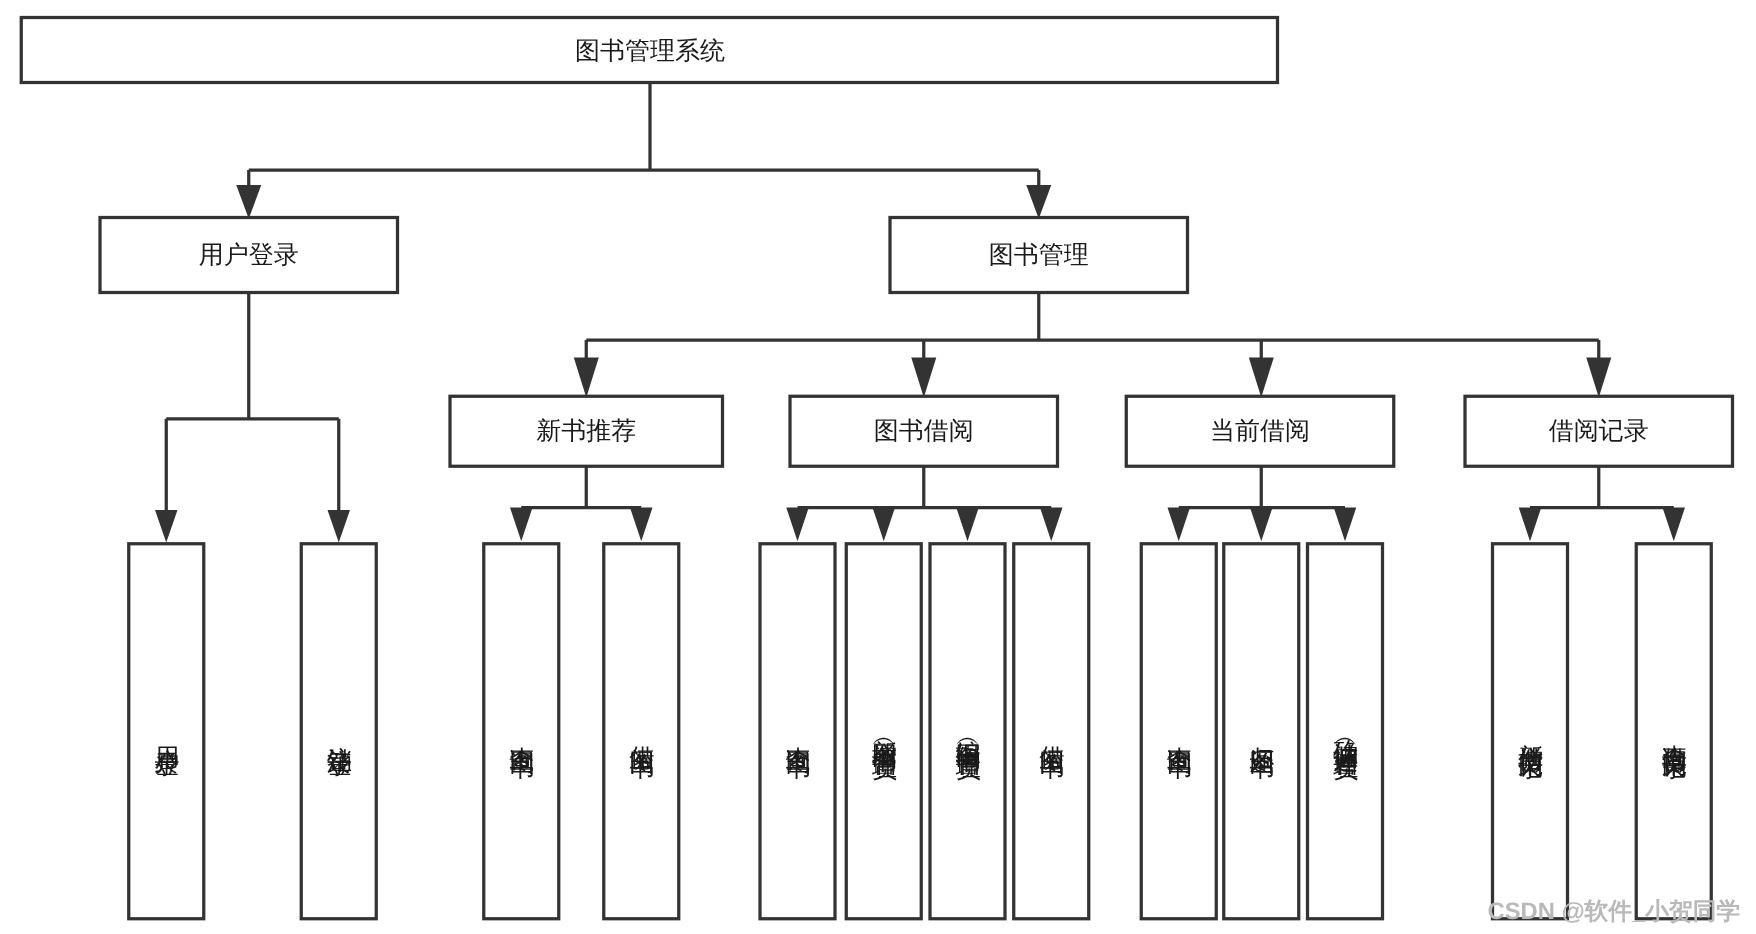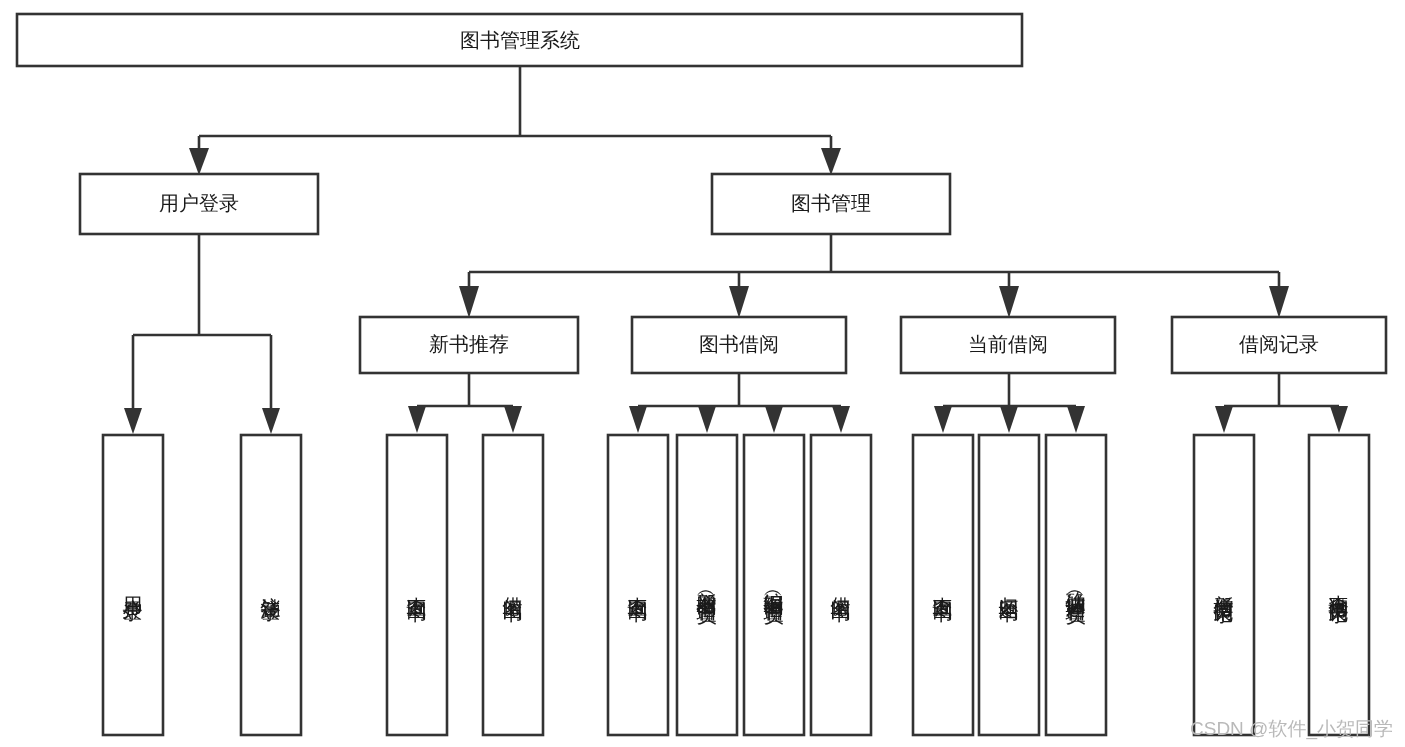--- a/index.html
+++ b/index.html
@@ -61,20 +61,21 @@
     text-align: center;
     white-space: nowrap;
     pointer-events: none;
   }
   .watermark {
     position: absolute;
     font-family: "Liberation Sans", "DejaVu Sans", sans-serif;
     font-size: 19px;
     color: #b9b9b9;
     white-space: nowrap;
+    font-weight: bold;
   }
 </style>
 </head>
 <body>
 
 <div id="diagram-root">
 
   <svg class="diagram-svg" viewBox="0 0 1405 747">
     <defs>
       <g id="arrowdef"></g>

